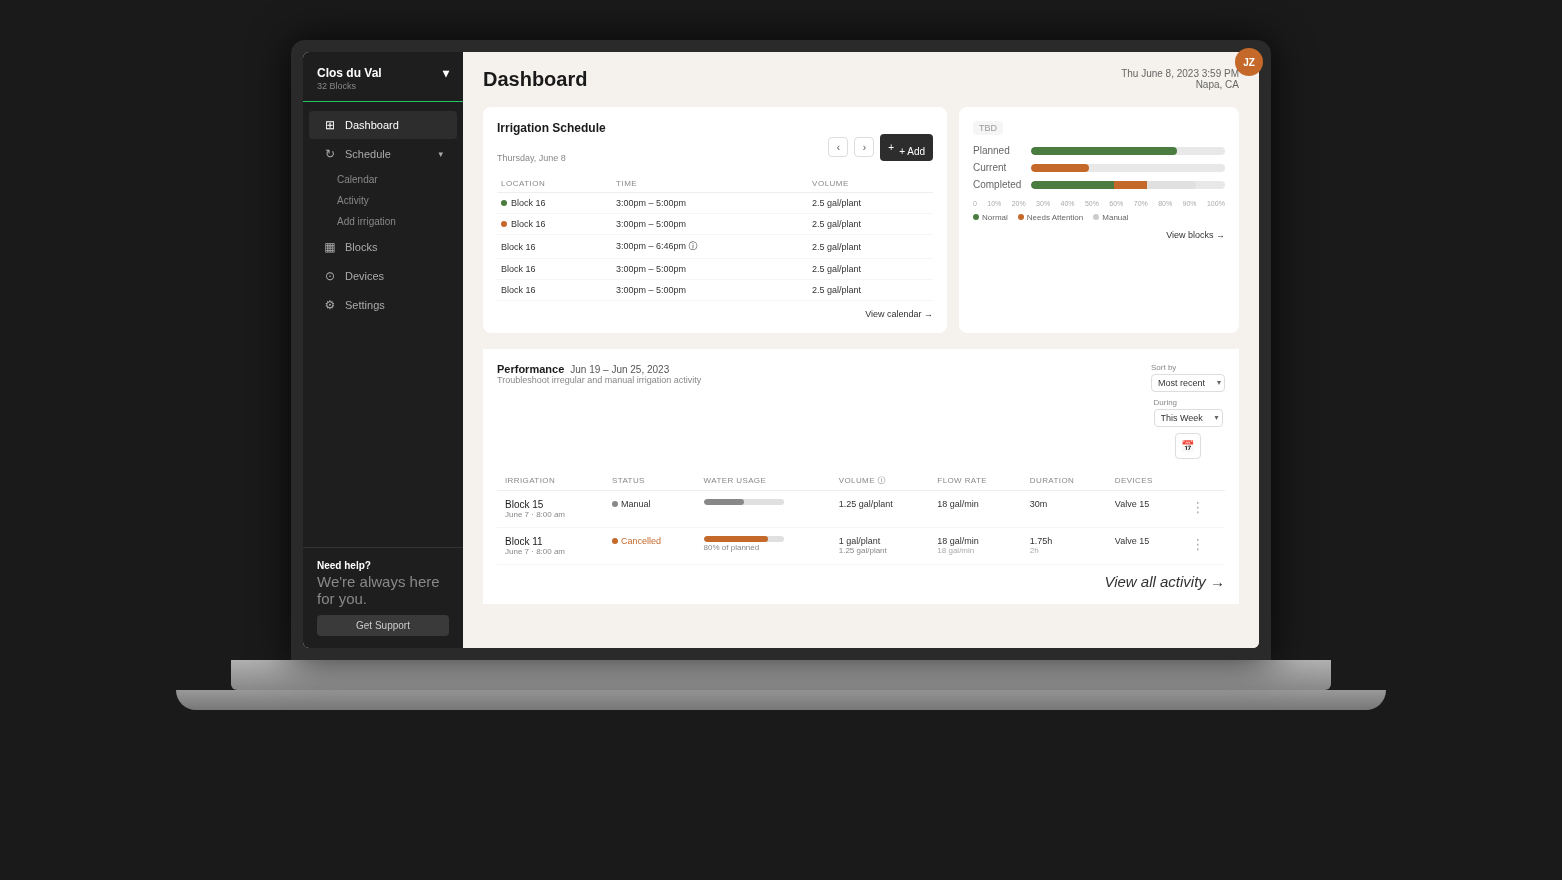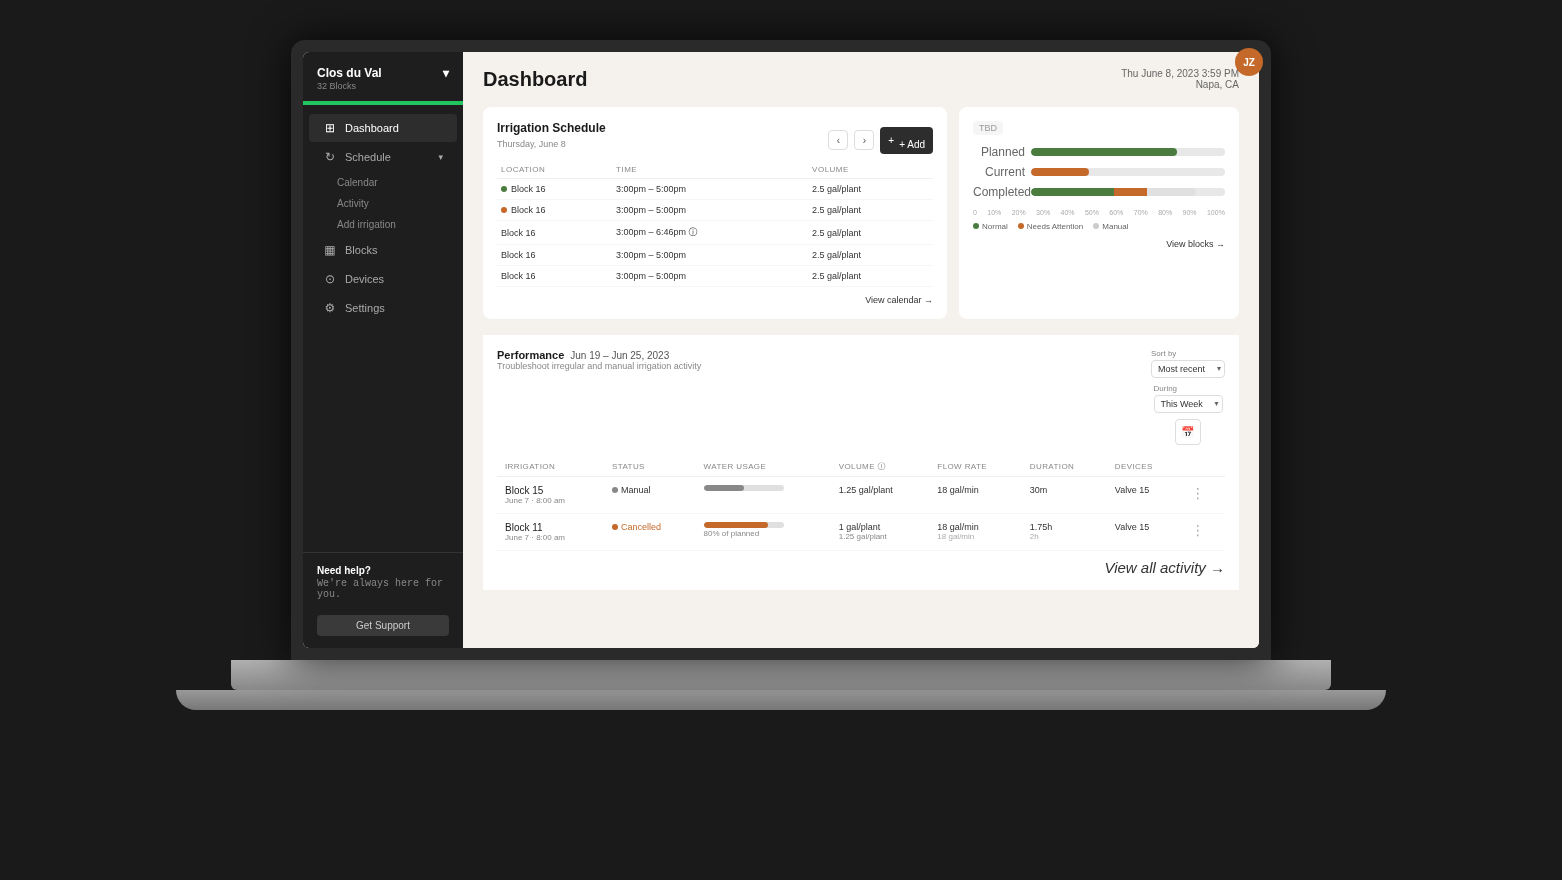--- a/index.html
+++ b/index.html
@@ -61,21 +61,21 @@
       background: #1e1e1e;
       color: #fff;
       display: flex;
       flex-direction: column;
       padding: 0;
       height: 100%;
     }
 
     .sidebar-logo {
       padding: 14px 14px 10px;
-      border-bottom: 4px solid #22c55e;
+      border-bottom: 1px solid #22c55e;
     }
 
     .sidebar-logo-name {
       font-size: 12px;
       font-weight: 600;
       color: #fff;
       display: flex;
       justify-content: space-between;
       align-items: center;
     }
@@ -126,24 +126,23 @@
     }
 
     .sidebar-help-title {
       font-size: 10px;
       font-weight: 600;
       color: #fff;
       margin-bottom: 2px;
     }
 
     .sidebar-help-sub {
-      font-size: 10px;
-      color: #888;
-      margin-bottom: 15px;
-      font-family: Liberation Mono, monospace;
+      font-size: 15px;
+      color: #888;
+      margin-bottom: 8px;
     }
 
     .support-btn {
       display: block;
       width: 100%;
       padding: 5px;
       background: #3a3a3a;
       color: #ccc;
       border: none;
       border-radius: 4px;
@@ -214,21 +213,21 @@
       background: #fff;
       border-radius: 8px;
       padding: 14px;
       flex: 1;
     }
 
     .card-title {
       font-size: 12px;
       font-weight: 600;
       color: #1a1a1a;
-      margin-bottom: 4px;
+      margin-bottom: 18px;
     }
 
     .card-subtitle {
       font-size: 9px;
       color: #888;
       margin-bottom: 10px;
     }
 
     .card-header-row {
       display: flex;
@@ -340,24 +339,23 @@
     }
 
     .health-bar-row {
       display: flex;
       align-items: center;
       margin-bottom: 6px;
       gap: 6px;
     }
 
     .health-bar-label {
-      font-size: 12px;
+      font-size: 10px;
       color: #666;
       width: 52px;
-      text-align: right;
     }
 
     .health-bar-track {
       flex: 1;
       height: 8px;
       background: #e8e8e8;
       border-radius: 4px;
       overflow: hidden;
       position: relative;
     }

